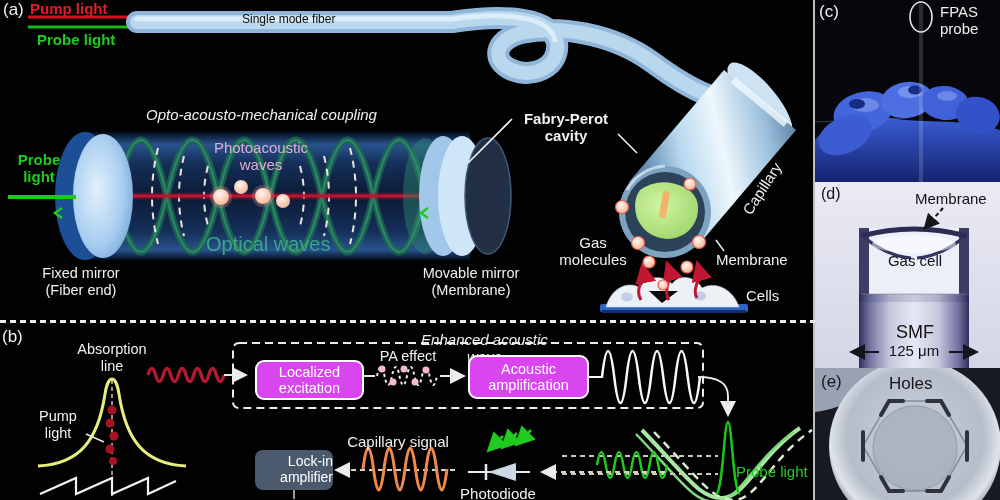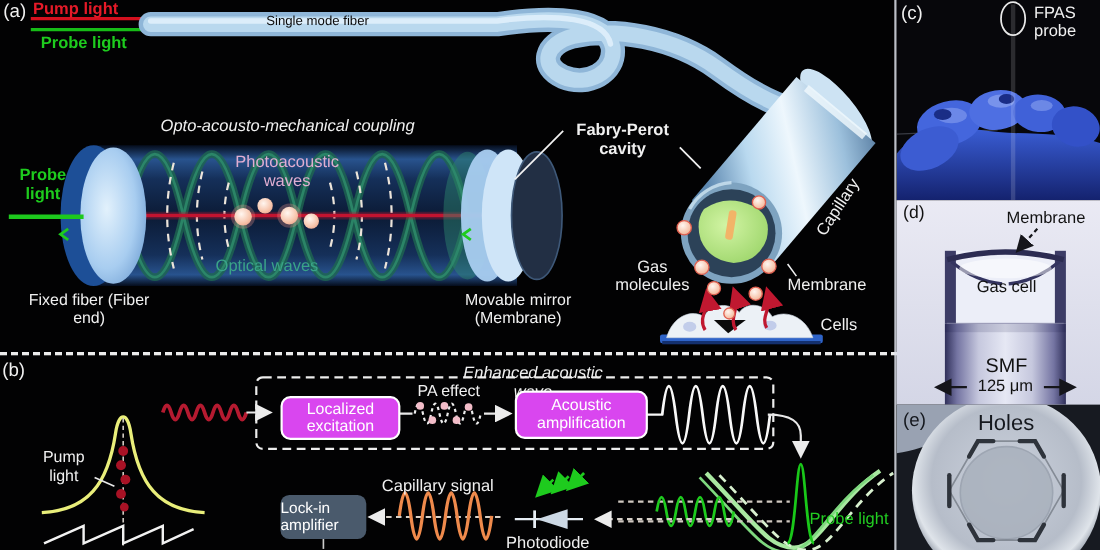--- a/index.html
+++ b/index.html
@@ -14,21 +14,21 @@
   #panel-c{left:815px;top:0;width:185px;height:182px;background:#07070b;}
   #panel-d{left:815px;top:182px;width:185px;height:186px;background:linear-gradient(#eaeaf4,#d4d6e6);}
   #panel-e{left:815px;top:368px;width:185px;height:132px;background:#171a21;}
   #col-divider{position:absolute;left:813px;top:0;width:2px;height:500px;background:#dde1ea;opacity:.85;}
   #b-divider{position:absolute;left:0;top:320px;width:818px;height:2.5px;
      background:repeating-linear-gradient(90deg,#ececec 0 6px,transparent 6px 10px);}
   .wbox{position:absolute;border:2.5px solid #fff;border-radius:9px;background:#d946ef;
         display:flex;align-items:center;justify-content:center;color:#fff;font-size:14.5px;
         text-align:center;line-height:1.12;}
   .sbox{position:absolute;background:#4a5a6c;border-radius:8px;display:flex;align-items:center;
-        justify-content:center;color:#fff;font-size:14px;text-align:left;line-height:1.12;}
+        justify-content:center;color:#fff;font-size:14px;text-align:right;line-height:1.12;}
 </style>
 </head>
 <body>
 
 <div id="fig">
 
   <div id="panel-a" class="panel">
     <svg width="818" height="322" viewBox="0 0 818 322">
       <defs>
         <linearGradient id="cylGrad" x1="0" y1="0" x2="0" y2="1">
@@ -162,23 +162,23 @@
       <line x1="618" y1="134" x2="637" y2="153" stroke="#f2f2f2" stroke-width="1.6"></line>
       <line x1="716" y1="240" x2="724" y2="251" stroke="#f2f2f2" stroke-width="1.4"></line>
     </svg>
 
     <div class="lbl" style="left:3px;top:0;font-size:17px">(a)</div>
     <div class="lbl" style="left:30px;top:0;font-weight:bold;color:#e51a28;font-size:15px">Pump light</div>
     <div class="lbl" style="left:37px;top:31px;font-weight:bold;color:#1ecb1e;font-size:15px">Probe light</div>
     <div class="lbl" style="left:242px;top:13px;color:#0b0b0b;font-size:12px">Single mode fiber</div>
     <div class="lbl" style="left:146px;top:106px;font-style:italic;font-size:15px">Opto-acousto-mechanical coupling</div>
     <div class="lbl ctr" style="left:202px;top:139px;width:118px;color:#e0aed2;font-size:15px">Photoacoustic waves</div>
-    <div class="lbl" style="left:196px;top:233px;color:#3aa489;font-size:15px">Optical waves</div>
+    <div class="lbl" style="left:206px;top:233px;color:#3aa489;font-size:20px">Optical waves</div>
     <div class="lbl ctr" style="left:12px;top:151px;width:54px;font-weight:bold;color:#1ecb1e;font-size:15px">Probe light</div>
-    <div class="lbl ctr" style="left:25px;top:265px;width:112px">Fixed fiber (Fiber end)</div>
+    <div class="lbl ctr" style="left:25px;top:265px;width:112px">Fixed mirror (Fiber end)</div>
     <div class="lbl ctr" style="left:402px;top:265px;width:138px">Movable mirror (Membrane)</div>
     <div class="lbl ctr" style="left:512px;top:110px;width:108px;font-weight:bold;font-size:15px">Fabry-Perot cavity</div>
     <div class="lbl ctr" style="left:717px;top:180px;width:90px;font-size:15px;transform:rotate(-57deg)">Capillary</div>
     <div class="lbl ctr" style="left:552px;top:234px;width:82px;font-size:15px">Gas molecules</div>
     <div class="lbl" style="left:716px;top:251px;font-size:15px">Membrane</div>
     <div class="lbl" style="left:746px;top:287px;font-size:15px">Cells</div>
   </div>
 
   <div id="b-divider"></div>
 
@@ -251,20 +251,21 @@
         <line x1="486" y1="142" x2="486" y2="158" stroke="#e6edf4" stroke-width="2.5"></line>
       </g>
 
       <line x1="455" y1="148" x2="338" y2="148" stroke="#d8d2ca" stroke-width="2" stroke-dasharray="5,4" marker-end="url(#arrW)"></line>
       <path d="M363,147 Q368.2,105 373.5,147 T384,147 T394.5,147 T405,147 T415.5,147 T426,147 T436.5,147 T447,147" fill="none" stroke="#ef8a4c" stroke-width="3"></path>
       <line x1="294" y1="168" x2="294" y2="177" stroke="#cccccc" stroke-width="1.5"></line>
     </svg>
 
     <div class="lbl" style="left:2px;top:5px;font-size:17px">(b)</div>
     <div class="lbl ctr" style="left:402px;top:9px;width:165px;font-style:italic;font-size:15px">Enhanced acoustic wave</div>
+    <div class="lbl ctr" style="left:68px;top:19px;width:88px">Absorption line</div>
     <div class="lbl ctr" style="left:28px;top:86px;width:60px">Pump light</div>
     <div class="wbox" style="left:255px;top:38px;width:105px;height:36px">
         <span>Localized excitation</span>
       </div>
     <div class="lbl ctr" style="left:372px;top:26px;width:72px">PA effect</div>
     <div class="wbox" style="left:468px;top:33px;width:117px;height:40px">
         <span>Acoustic amplification</span>
       </div>
     <div class="lbl ctr" style="left:338px;top:111px;width:120px;font-size:15px">Capillary signal</div>
     <div class="sbox" style="left:255px;top:128px;width:78px;height:40px">
@@ -369,17 +370,17 @@
       <g stroke="#2e333b" stroke-width="4" fill="none" stroke-linecap="round">
         <path d="M112,33 L126,33 L134,47"></path>
         <path d="M88,33 L74,33 L66,47"></path>
         <path d="M48,64 L48,92"></path>
         <path d="M152,64 L152,92"></path>
         <path d="M66,109 L74,123 L88,123"></path>
         <path d="M134,109 L126,123 L112,123"></path>
       </g>
     </svg>
     <div class="lbl" style="left:6px;top:4px;color:#15181e;font-size:17px">(e)</div>
-    <div class="lbl" style="left:74px;top:6px;color:#15181e;font-size:20px">Holes</div>
+    <div class="lbl" style="left:74px;top:6px;color:#15181e;font-size:17px">Holes</div>
   </div>
 
   <div id="col-divider"></div>
 </div>
 
 </body></html>

